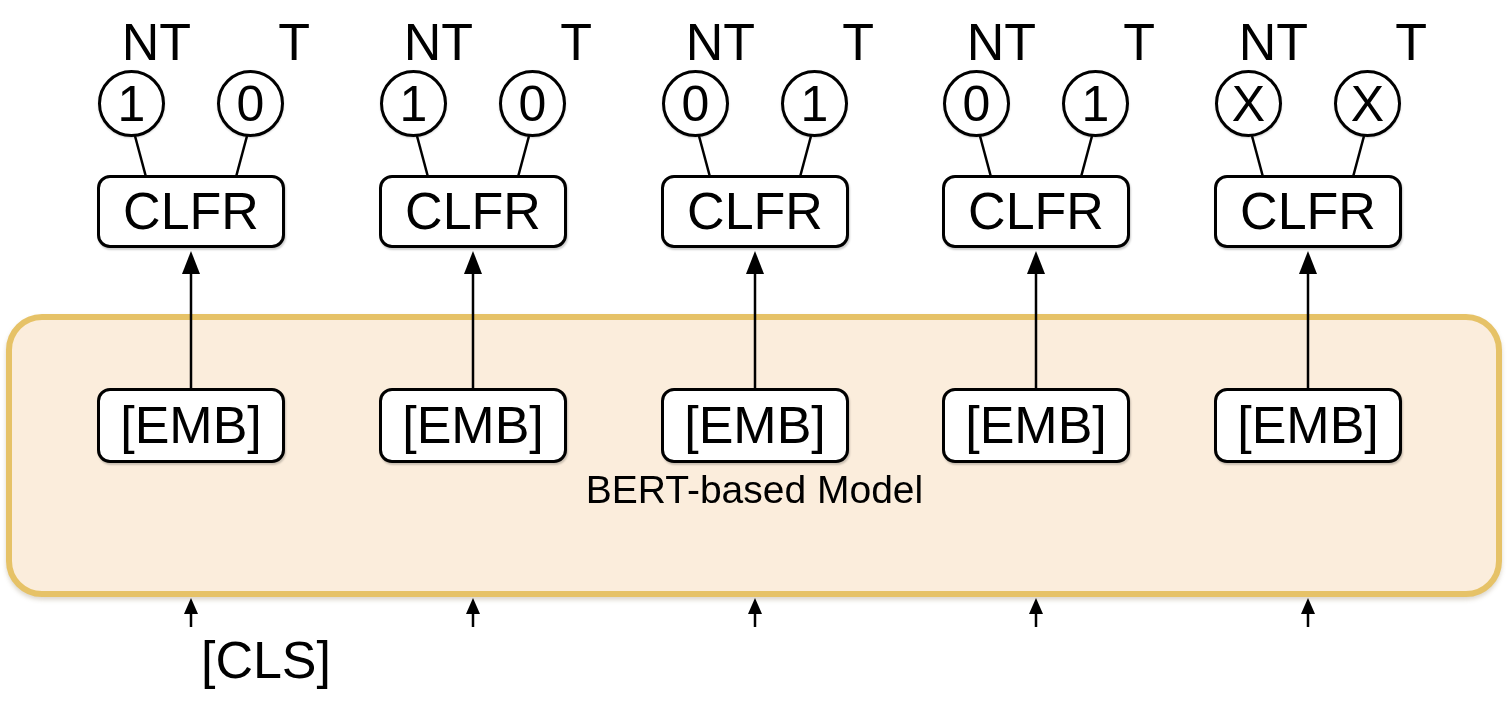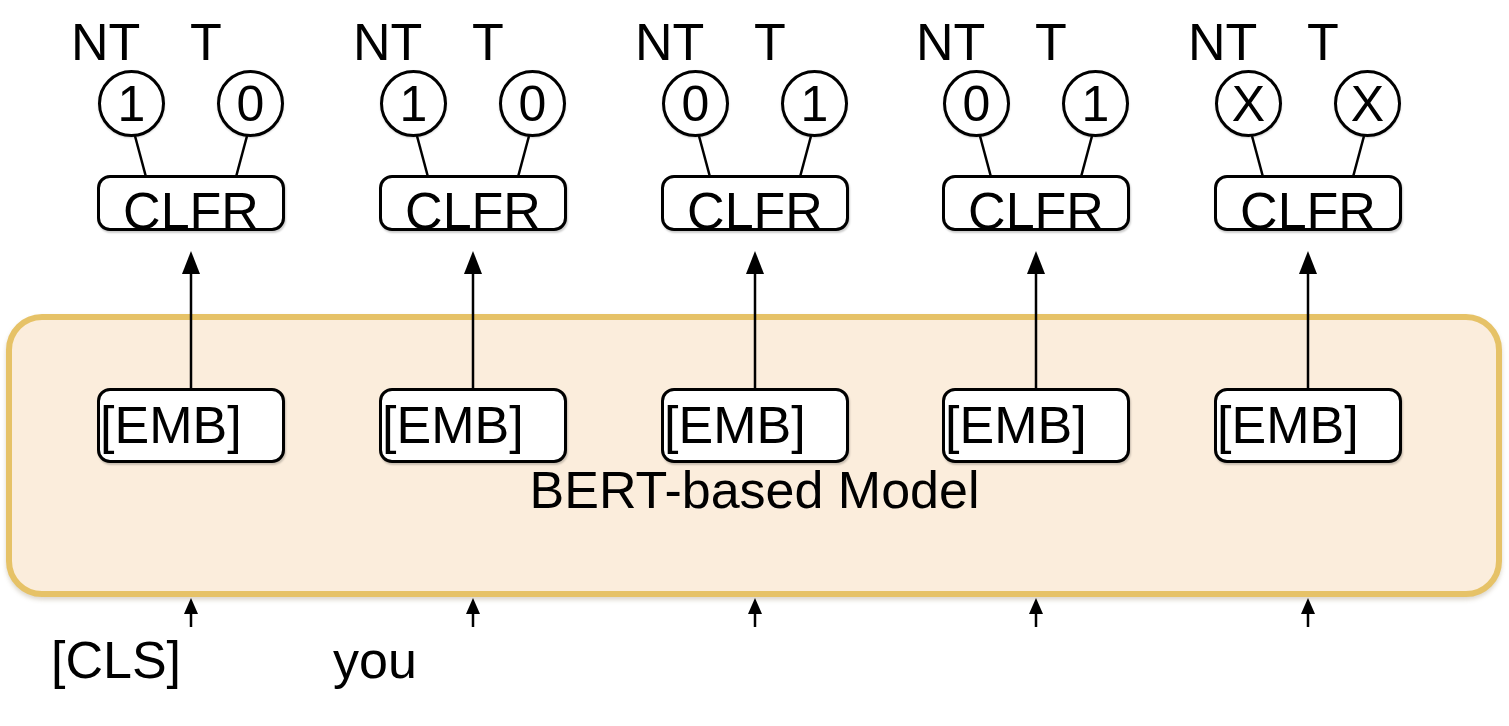--- a/index.html
+++ b/index.html
@@ -33,37 +33,37 @@
     border-radius: 36px;
     box-shadow: 0 3px 4px rgba(120,100,60,0.25);
     z-index: 1;
   }
   .model-label {
     position: absolute;
     left: 0;
     top: 464px;
     width: 1509px;
     text-align: center;
-    font-size: 52px;
+    font-size: 39px;
     line-height: 52px;
     z-index: 2;
   }
   
   .col {
     position: absolute;
     top: 0;
     width: 280px;
     height: 726px;
     z-index: 3;
   }
   .lab {
     position: absolute;
     top: 16px;
     width: 120px;
-    text-align: left;
+    text-align: right;
     font-size: 52px;
     line-height: 52px;
   }
   .lab-nt { left: 20px; }
   .lab-t  { left: 139px; }
   .circ {
     position: absolute;
     top: 70px;
     width: 67px;
     height: 67px;
@@ -80,21 +80,21 @@
   .pairlines {
     position: absolute;
     top: 131px;
     left: 0;
   }
   .clfr {
     position: absolute;
     top: 175px;
     left: 46px;
     width: 188px;
-    height: 56px;
+    height: 73px;
     background: var(--box-bg);
     border: 3px solid var(--stroke);
     border-radius: 13px;
     text-align: center;
     font-size: 52px;
     line-height: 67px;
     box-shadow: 1px 2px 2px rgba(0,0,0,0.2);
   }
   .uparrow {
     position: absolute;
@@ -103,36 +103,36 @@
   }
   .emb {
     position: absolute;
     top: 388px;
     left: 46px;
     width: 188px;
     height: 75px;
     background: var(--box-bg);
     border: 3px solid var(--stroke);
     border-radius: 13px;
-    text-align: left;
+    text-align: center;
     font-size: 52px;
     line-height: 69px;
     box-shadow: 1px 2px 2px rgba(0,0,0,0.2);
   }
   .inarrow {
     position: absolute;
     top: 597px;
     left: 0;
   }
   .token {
     position: absolute;
     top: 634px;
     left: 0;
     width: 280px;
-    text-align: left;
+    text-align: right;
     font-size: 52px;
     line-height: 52px;
   }
   
   .col1 { left: 51px; }
   .col2 { left: 333px; }
   .col3 { left: 615px; }
   .col4 { left: 896px; }
   .col5 { left: 1168px; }
   svg { display: block; }
@@ -179,21 +179,20 @@
     <div class="clfr">CLFR</div>
     <svg class="uparrow" width="280" height="138" viewBox="0 0 280 138">
       <line x1="140" y1="138" x2="140" y2="16" stroke="#000" stroke-width="2.5"></line>
       <polygon points="140,1 131,24 149,24" fill="#000"></polygon>
     </svg>
     <div class="emb">[EMB]</div>
     <svg class="inarrow" width="280" height="30" viewBox="0 0 280 30">
       <line x1="140" y1="30" x2="140" y2="8" stroke="#000" stroke-width="2.5"></line>
       <polygon points="140,1 133,17 147,17" fill="#000"></polygon>
     </svg>
-    <div class="token">you</div>
   </div>
 
   <div class="col col3">
     <div class="lab lab-nt">NT</div>
     <div class="lab lab-t">T</div>
     <div class="circ circ-nt">0</div>
     <div class="circ circ-t">1</div>
     <svg class="pairlines" width="280" height="48" viewBox="0 0 280 48">
       <line x1="84" y1="5" x2="95" y2="46" stroke="#000" stroke-width="2.5"></line>
       <line x1="196" y1="5" x2="185" y2="46" stroke="#000" stroke-width="2.5"></line>

